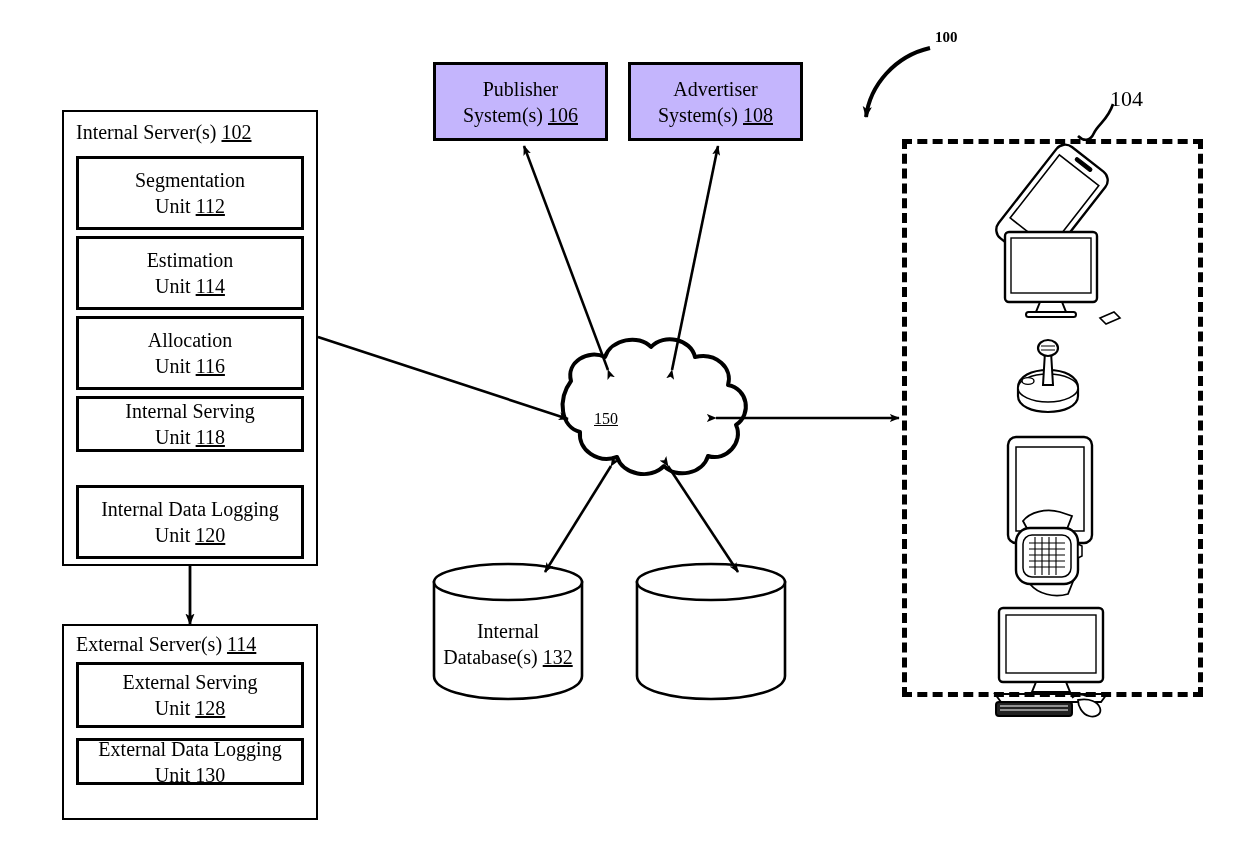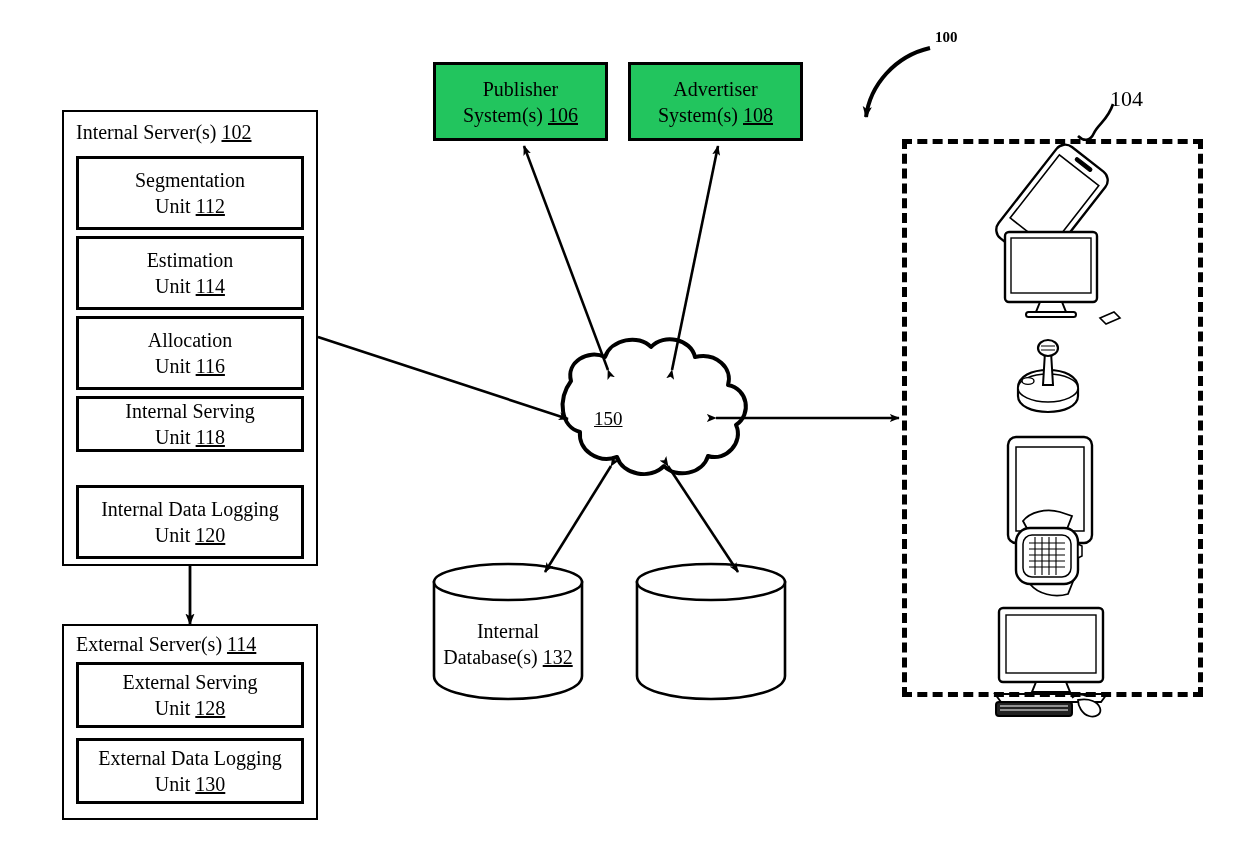--- a/index.html
+++ b/index.html
@@ -53,21 +53,21 @@
     align-items: center;
     justify-content: center;
   }
   .unit-box .boxlabel,
   .plain-box .boxlabel {
     position: static;
   }
   .plain-box {
     position: absolute;
     border: 3px solid #000;
-    background: #22c55e;
+    background: #c4b5fd;
     box-sizing: border-box;
     display: flex;
     align-items: center;
     justify-content: center;
   }
   
   .group-header {
     position: absolute;
     font-size: 20px;
     line-height: 24px;
@@ -87,21 +87,21 @@
     line-height: 22px;
     white-space: nowrap;
   }
   .callout.bold {
     font-weight: bold;
     font-size: 15px;
   }
   
   .cloud-label {
     position: absolute;
-    font-size: 19px;
+    font-size: 16px;
     line-height: 20px;
     white-space: nowrap;
     text-decoration: underline;
   }
   
   .db-label {
     position: absolute;
     text-align: center;
     font-size: 20px;
     line-height: 26px;
@@ -281,21 +281,21 @@
   </div>
 
   <div class="unit-box" style="left:76px; top:662px; width:228px; height:66px;">
     <div class="boxlabel">
       <span>External Serving</span><br>
       <span>Unit</span>
       <span class="num">128</span>
     </div>
   </div>
 
-  <div class="unit-box" style="left:76px; top:738px; width:228px; height:66px;">
+  <div class="unit-box" style="left:76px; top:738px; width:228px; height:47px;">
     <div class="boxlabel">
       <span>External Data Logging</span><br>
       <span>Unit</span>
       <span class="num">130</span>
     </div>
   </div>
 
   <div class="plain-box" style="left:433px; top:62px; width:175px; height:79px;">
     <div class="boxlabel">
       <span>Publisher</span><br>

